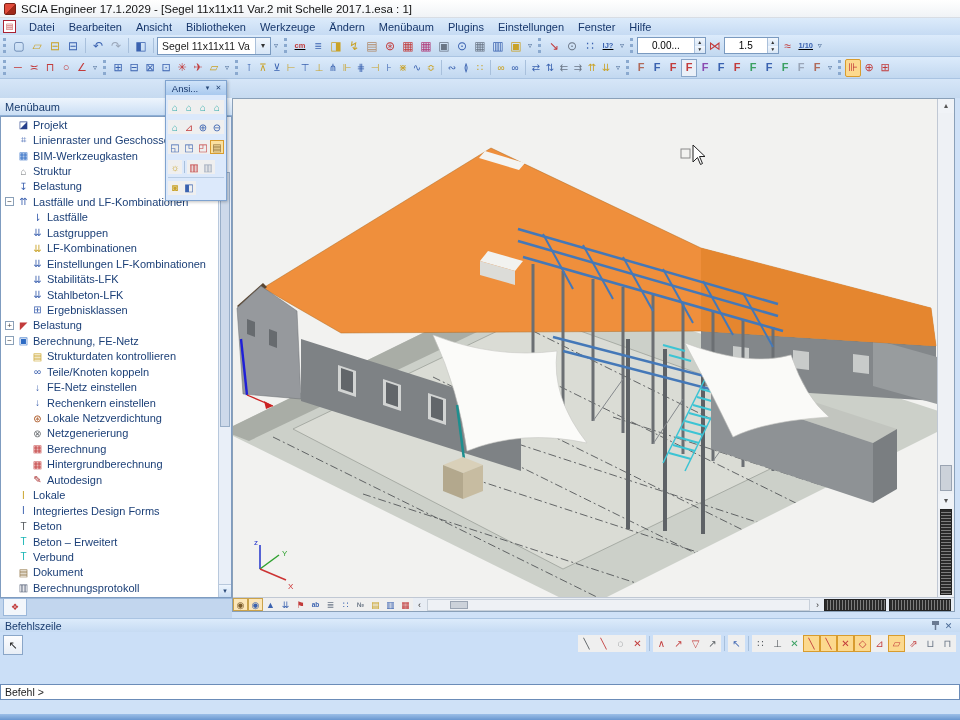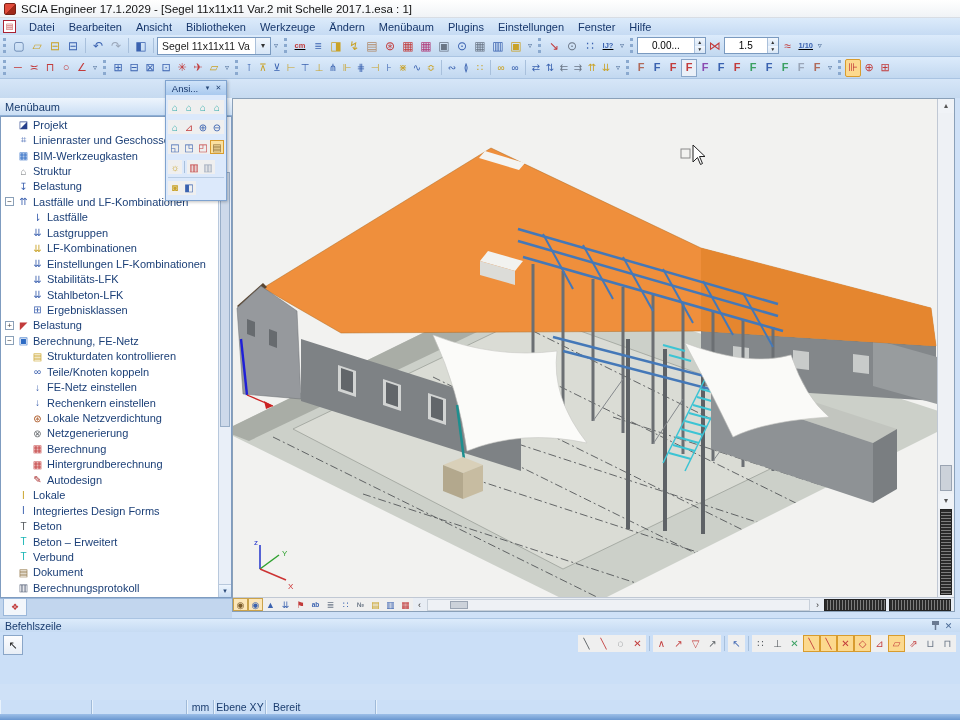--- a/index.html
+++ b/index.html
@@ -999,37 +999,20 @@
             </button>
             <button class="snbtn">
               <span style="color: rgb(106, 118, 134);">⊔</span>
             </button>
             <button class="snbtn">
               <span style="color: rgb(106, 118, 134);">⊓</span>
             </button>
           </div>
       </div>
     </div>
+    <div class="cmdinput">
+      <span>Befehl &gt;</span>
+    </div>
   </div>
 
-  <div class="statusbar">
-    <div class="scell">
-        <span></span>
-      </div>
-      <div class="scell">
-        <span></span>
-      </div>
-      <div class="scell">
-        <span>mm</span>
-      </div>
-      <div class="scell">
-        <span>Ebene XY</span>
-      </div>
-      <div class="scell">
-        <span>Bereit</span>
-      </div>
-      <div class="scell">
-        <span></span>
-      </div>
-  </div>
   <div class="bottomstrip"></div>
 
 </div>
 
 </body></html>

